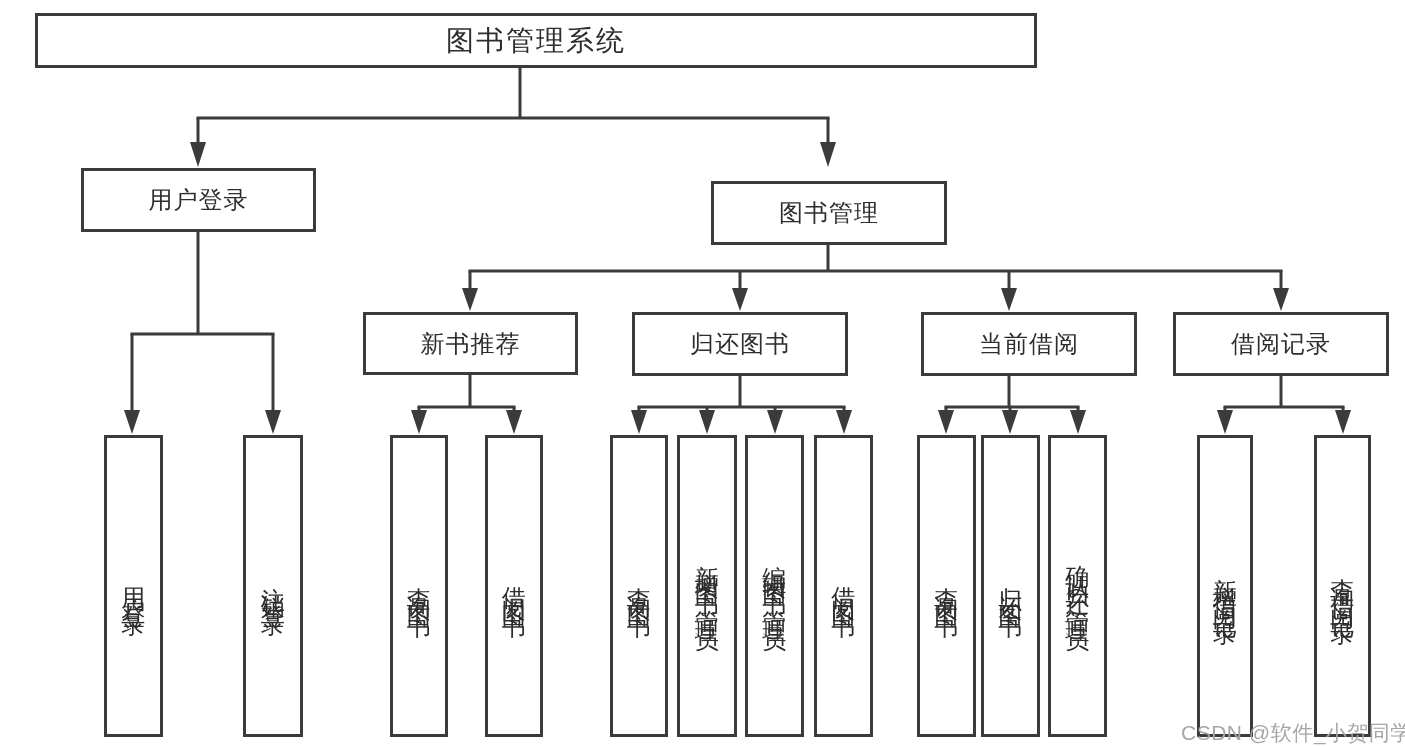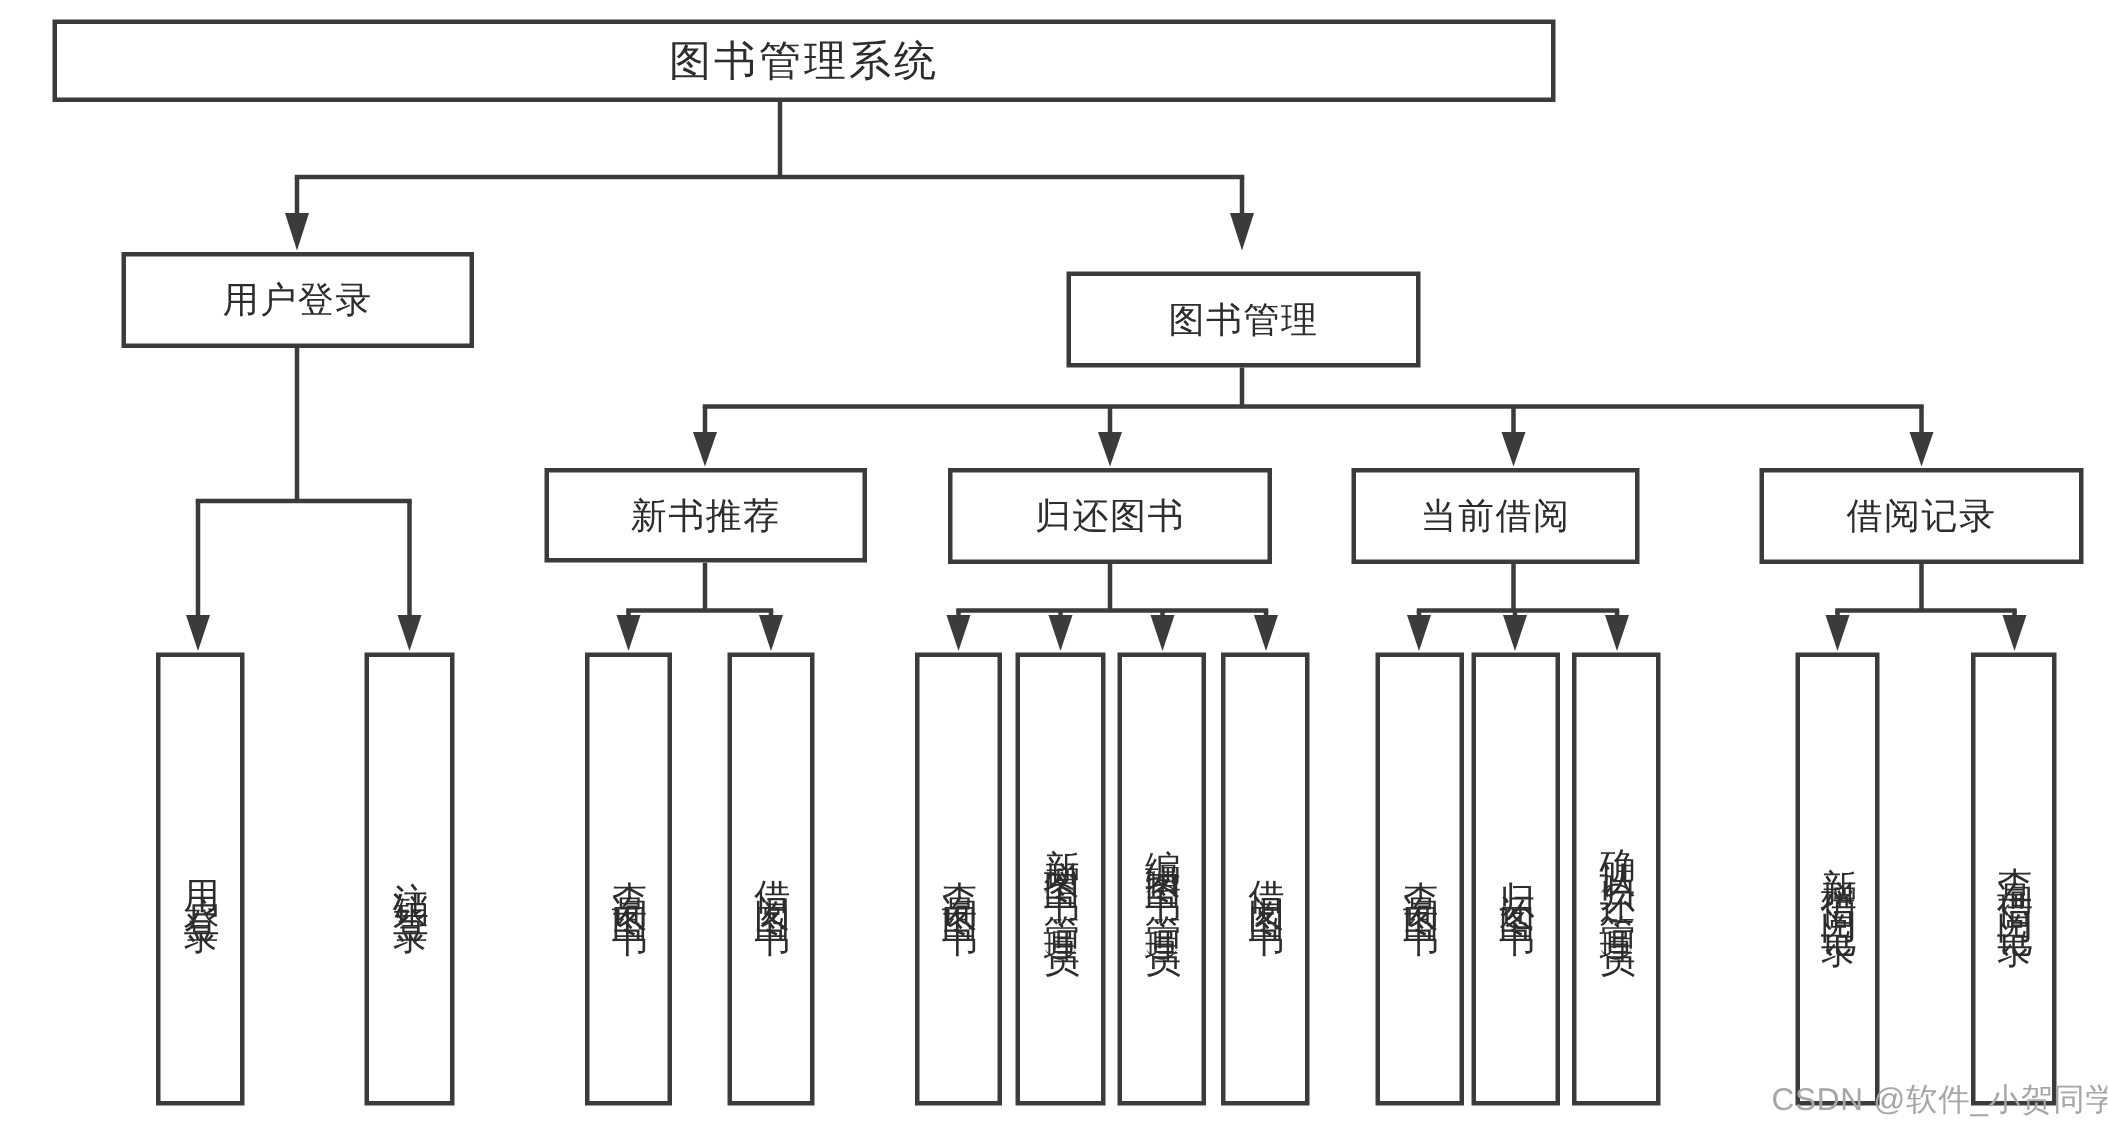--- a/index.html
+++ b/index.html
@@ -128,21 +128,21 @@
   <div class="box h-box" style="left:711px; top:168px; width:236px; height:64px;margin-top:13px;">
     <span>图书管理</span>
   </div>
 
   <div class="box h-box" style="left:363px; top:312px; width:215px; height:63px;">
     <span>新书推荐</span>
   </div>
   <div class="box h-box" style="left:632px; top:312px; width:216px; height:64px;">
     <span>归还图书</span>
   </div>
-  <div class="box h-box" style="left:901px; top:312px; width:192px; height:64px;font-family:Liberation Mono, monospace;">
+  <div class="box h-box" style="left:921px; top:312px; width:216px; height:64px;font-family:Liberation Mono, monospace;">
     <span>当前借阅</span>
   </div>
   <div class="box h-box" style="left:1173px; top:312px; width:216px; height:64px;">
     <span>借阅记录</span>
   </div>
 
   <div class="box v-box" style="left:104px; top:435px; width:59px; height:302px;">
     <span>用户登录</span>
   </div>
   <div class="box v-box" style="left:243px; top:435px; width:60px; height:302px;">

